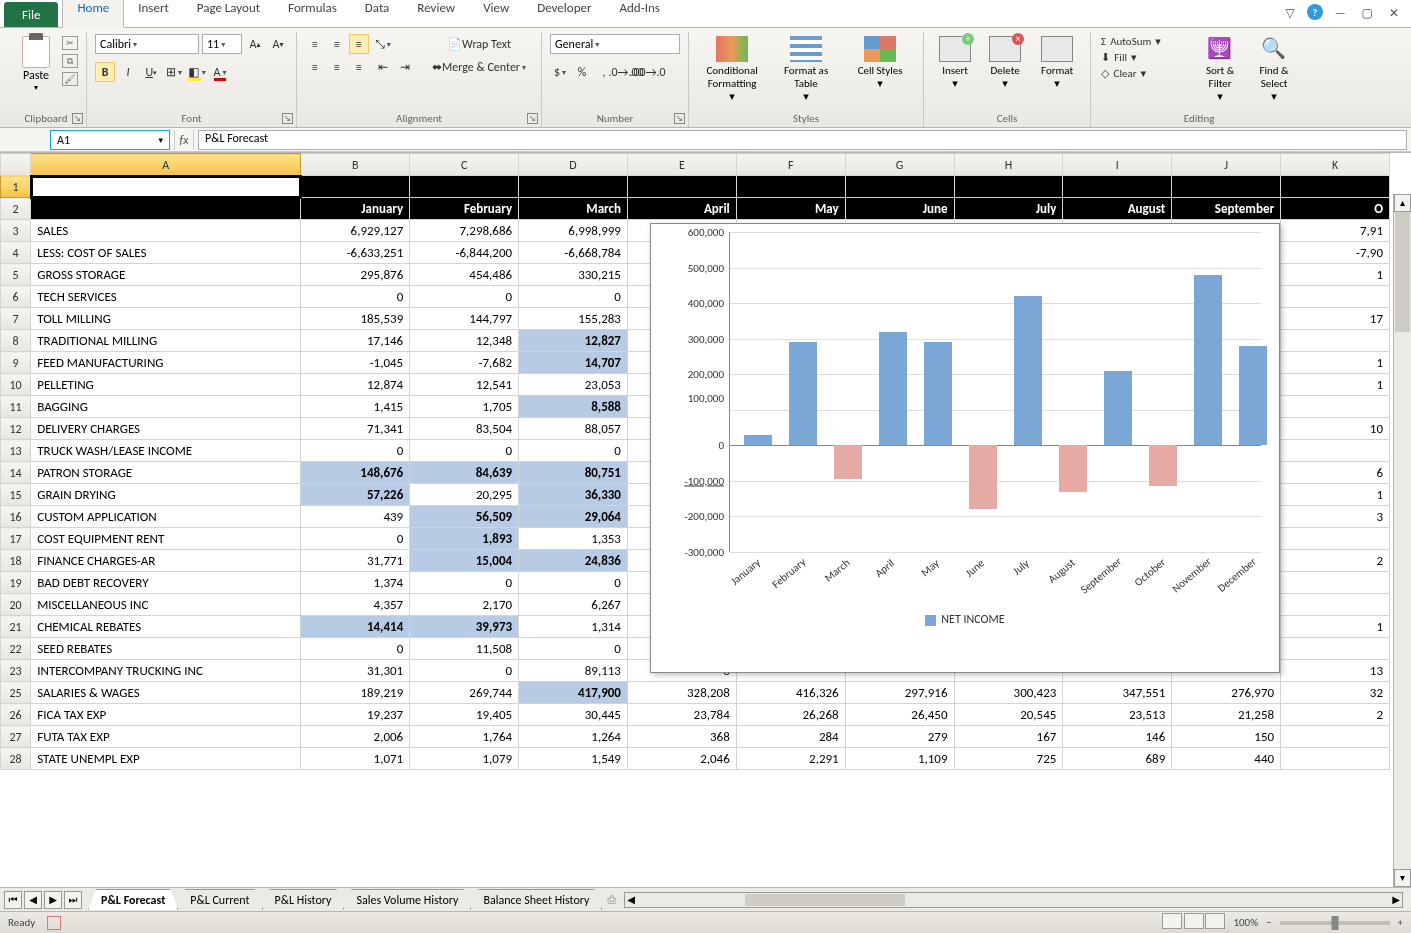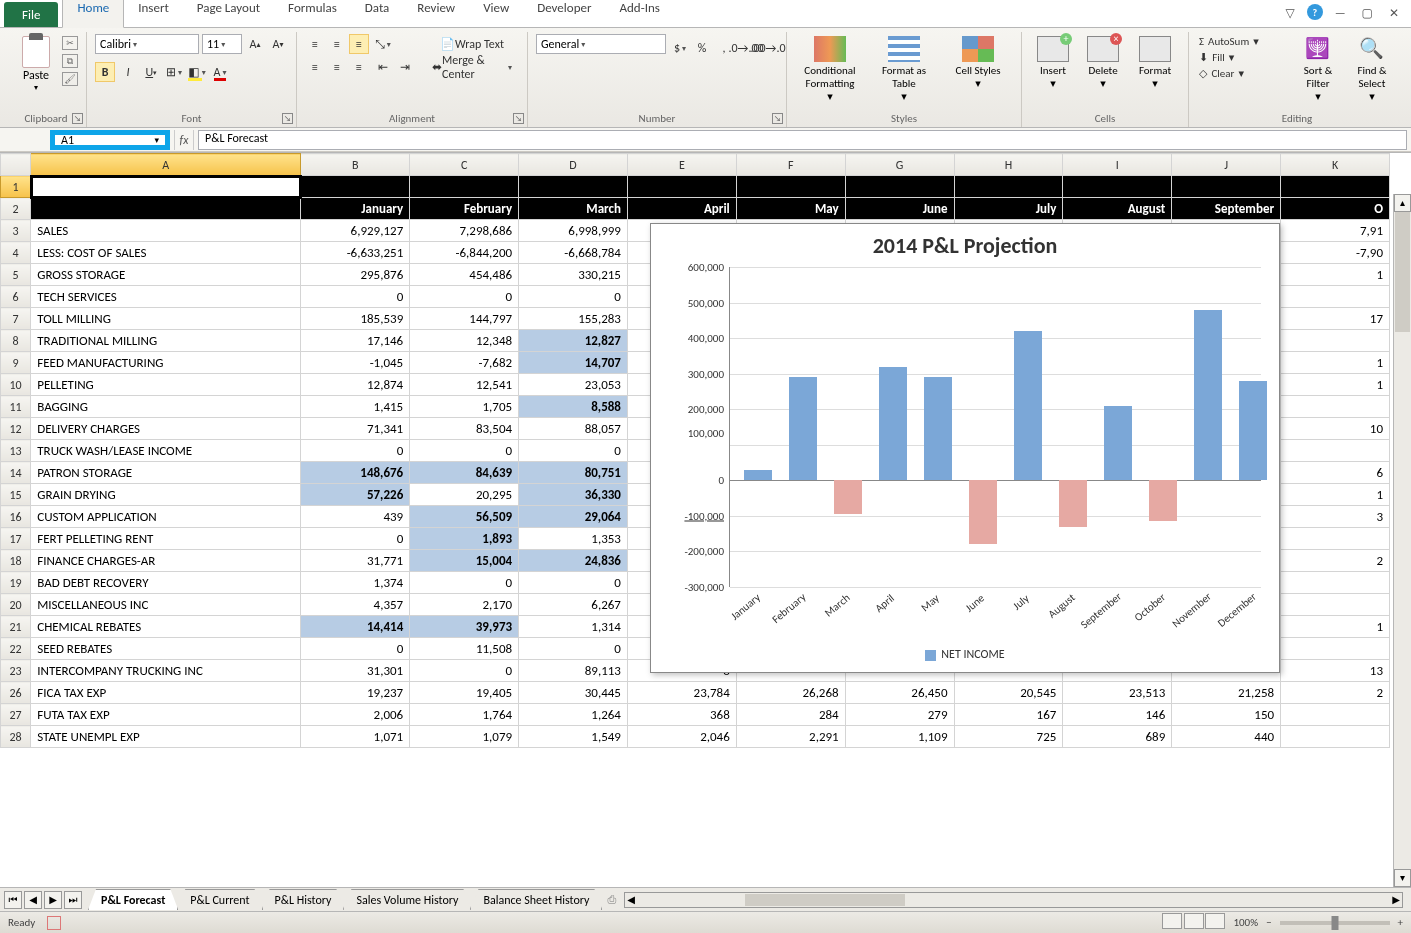--- a/index.html
+++ b/index.html
@@ -40,21 +40,21 @@
 
 .num-combo { width:130px;}
 
 .big-btn { display:flex; flex-direction:column; align-items:center; width:70px; cursor:pointer; padding:2px; font-size:11px; text-align:center; line-height:1.2;}
 .big-btn .ico { width:32px; height:26px; margin-bottom:2px;}
 
 .v-stack { display:flex; flex-direction:column; gap:1px;}
 .small-row { display:flex; align-items:center; gap:4px; font-size:11px; color:#333; padding:1px 2px; cursor:pointer; white-space:nowrap;}
 
 .fxbar { display:flex; align-items:center; border-bottom:1px solid #ccc9c3; height:24px; background:#f6f5f1;}
-.namebox { width:120px; border:5px solid #0ea5e9; height:20px; background:#fff; margin:0 4px 0 50px; display:flex; align-items:center; padding:0 6px; font-size:12px;}
+.namebox { width:120px; border:1px solid #0ea5e9; height:20px; background:#fff; margin:0 4px 0 50px; display:flex; align-items:center; padding:0 6px; font-size:12px;}
 .fx-lbl { width:20px; text-align:center; font-style:italic; color:#555; border-left:1px solid #ccc; border-right:1px solid #ccc; height:20px; line-height:20px;}
 .formula-in { flex:1; border:1px solid #abadb3; height:20px; background:#fff; margin:0 4px; padding:0 6px; font-size:12px;}
 
 .grid-wrap { position:relative; height:670px; overflow:hidden; border-top:1px solid #b6b6b6;}
 table.sheet { border-collapse:collapse; table-layout:fixed; width:1390px;}
 .sheet th, .sheet td { border:1px solid #d4d4d4; height:22px; font-size:13px; padding:0 6px; overflow:hidden; white-space:nowrap;}
 .sheet th { background:linear-gradient(#f6f5f1,#e8e6e0); font-weight:normal; text-align:center; color:#333; font-size:12px;}
 .sheet th.selcol { background:linear-gradient(#ffe38b,#f6c24b); border:1px solid #c89a2c;}
 .rowhdr { background:linear-gradient(#f6f5f1,#e8e6e0); text-align:center; width:30px; font-size:12px;}
 .rowhdr.selrow { background:linear-gradient(#ffe38b,#f6c24b); border:1px solid #c89a2c;}
@@ -195,21 +195,21 @@
       <div style="display:flex;flex-direction:column;gap:3px;margin-left:6px">
         <div class="sq-btn" style="width:auto;padding:0 6px">📄 <span>Wrap Text</span></div>
         <div class="sq-btn dd" style="width:auto;padding:0 6px">⬌ <span>Merge &amp; Center</span></div>
       </div>
     </div>
     <div class="group-label">Alignment</div>
     <div class="dlg">↘</div>
   </div>
 
   <div class="group">
-    <div class="group-body" style="flex-direction:row">
+    <div class="group-body" style="flex-direction:column">
       <div class="combo num-combo dd">
           <span>General</span>
         </div>
       <div class="row" style="margin-top:4px">
         <div class="sq-btn dd">$</div>
         <div class="sq-btn">%</div>
         <div class="sq-btn">,</div>
         <div class="sq-btn">.0→.00</div>
         <div class="sq-btn">.00→.0</div>
       </div>
@@ -508,21 +508,21 @@
           <td class="col-n">20</td>
           <td class="col-n"></td>
           <td class="col-n"></td>
           <td class="col-n"></td>
           <td class="col-n"></td>
           <td class="col-n"></td>
           <td class="col-n">3</td>
         </tr>
         <tr>
           <th class="rowhdr">17</th>
-          <td class="col-a">FERT PELLETING RENT</td>
+          <td class="col-a">COST EQUIPMENT RENT</td>
           <td class="col-n">0</td>
           <td class="col-n hl bold">1,893</td>
           <td class="col-n">1,353</td>
           <td class="col-n"></td>
           <td class="col-n"></td>
           <td class="col-n"></td>
           <td class="col-n"></td>
           <td class="col-n"></td>
           <td class="col-n"></td>
           <td class="col-n"></td>
@@ -603,20 +603,34 @@
           <td class="col-n">31,301</td>
           <td class="col-n">0</td>
           <td class="col-n">89,113</td>
           <td class="col-n">8</td>
           <td class="col-n"></td>
           <td class="col-n"></td>
           <td class="col-n"></td>
           <td class="col-n"></td>
           <td class="col-n"></td>
           <td class="col-n">13</td>
+        </tr>
+        <tr>
+          <th class="rowhdr">25</th>
+          <td class="col-a">SALARIES &amp; WAGES</td>
+          <td class="col-n">189,219</td>
+          <td class="col-n">269,744</td>
+          <td class="col-n hl bold">417,900</td>
+          <td class="col-n">328,208</td>
+          <td class="col-n">416,326</td>
+          <td class="col-n">297,916</td>
+          <td class="col-n">300,423</td>
+          <td class="col-n">347,551</td>
+          <td class="col-n">276,970</td>
+          <td class="col-n">32</td>
         </tr>
         <tr>
           <th class="rowhdr">26</th>
           <td class="col-a">FICA TAX EXP</td>
           <td class="col-n">19,237</td>
           <td class="col-n">19,405</td>
           <td class="col-n">30,445</td>
           <td class="col-n">23,784</td>
           <td class="col-n">26,268</td>
           <td class="col-n">26,450</td>
@@ -650,21 +664,20 @@
           <td class="col-n">1,109</td>
           <td class="col-n">725</td>
           <td class="col-n">689</td>
           <td class="col-n">440</td>
           <td class="col-n"></td>
         </tr>
       </tbody>
     </table>
 
   <div class="chart">
-    <div class="chart-title">2014 P&amp;L Projection</div>
     <div class="plot" id="plot">
         <div class="grid-line" style="top: 320px;"></div>
         <div class="ytick" style="top: 320px;">-300,000</div>
         <div class="grid-line" style="top: 284.444px;"></div>
         <div class="ytick" style="top: 284.444px;">-200,000</div>
         <div class="grid-line" style="top: 248.889px;"></div>
         <div class="ytick" style="top: 248.889px; text-decoration: underline;">-100,000</div>
         <div class="grid-line" style="top: 213.333px;"></div>
         <div class="ytick" style="top: 213.333px;">0</div>
         <div class="grid-line" style="top: 177.778px;"></div>

